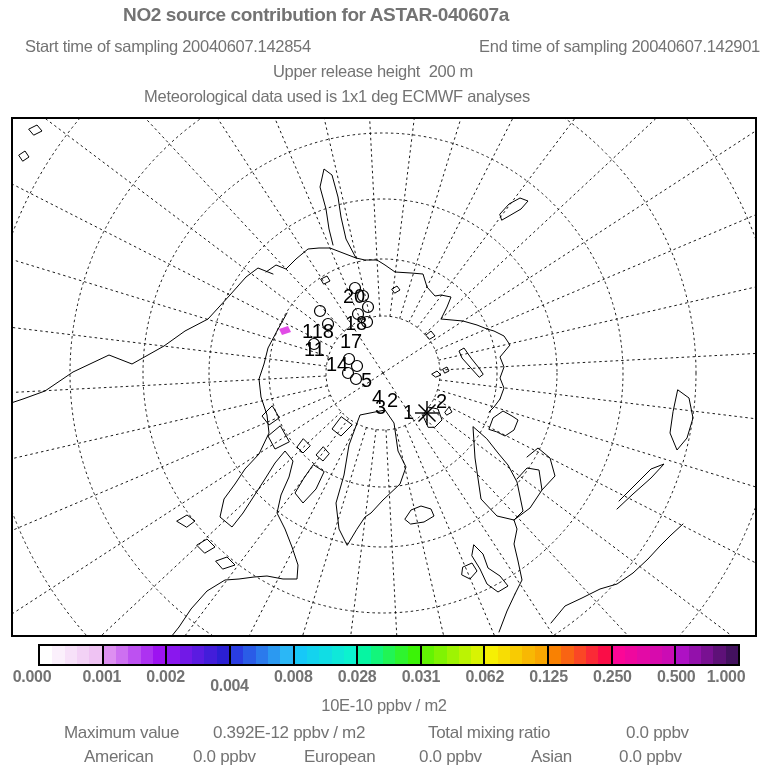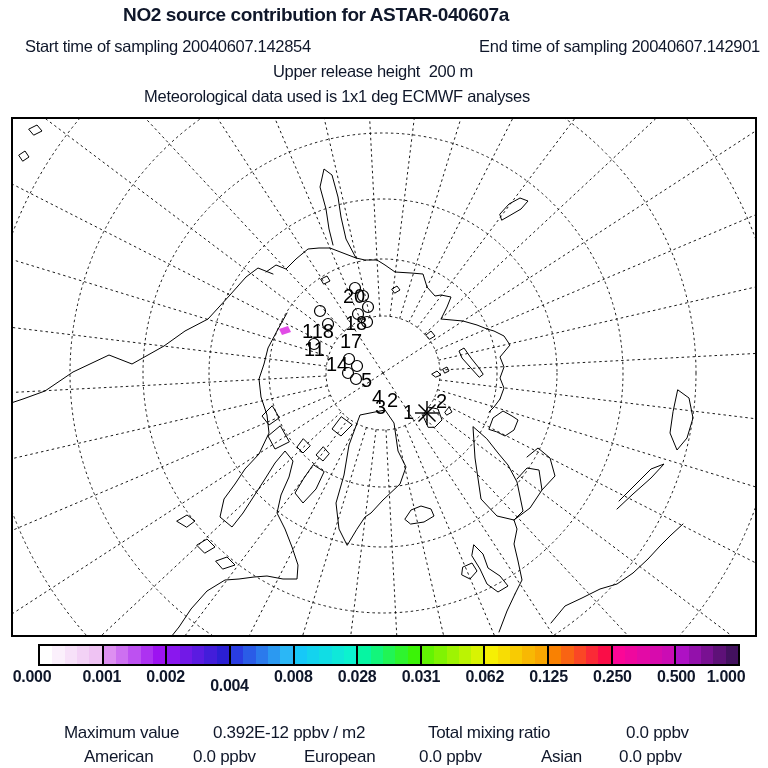--- a/index.html
+++ b/index.html
@@ -1,17 +1,17 @@
 <!DOCTYPE html>
 <html><head>
 <meta charset="utf-8">
 <style>
   html,body{margin:0;padding:0;background:#fff;}
   .page{position:relative;width:768px;height:768px;background:#ffffff;overflow:hidden;
-        font-family:"Liberation Sans","DejaVu Sans",sans-serif;color:#0f172a;}
+        font-family:"Liberation Sans","DejaVu Sans",sans-serif;color:#737373;}
   .hline{position:absolute;white-space:pre;letter-spacing:-0.3px;line-height:20px;}
   .title{top:5px;left:0;width:768px;text-align:center;font-weight:bold;font-size:19px;
          transform:translateX(-68px);letter-spacing:-0.4px;}
   .line2{top:36px;left:25px;right:8px;display:flex;justify-content:space-between;font-size:16.5px;}
   .line3{top:61px;left:-11px;width:768px;display:flex;justify-content:center;gap:97px;font-size:16.5px;}
   .line4{top:86px;left:0;width:768px;text-align:center;transform:translateX(-47px);font-size:16.5px;}
   .map-svg{position:absolute;left:11px;top:117px;}
   .grat{fill:none;stroke:#000;stroke-width:0.9;stroke-dasharray:2.5 3;}
   .coast{fill:none;stroke:#000;stroke-width:1;stroke-linejoin:round;stroke-linecap:round;}
   .wp-text{font-family:"Liberation Sans","DejaVu Sans",sans-serif;font-size:20px;fill:#000;}
@@ -266,26 +266,27 @@
       <span class="tick" style="left: 229.455px; margin-top: 9px;">0.004</span>
       <span class="tick" style="left: 293.273px;">0.008</span>
       <span class="tick" style="left: 357.091px;">0.028</span>
       <span class="tick" style="left: 420.909px;">0.031</span>
       <span class="tick" style="left: 484.727px;">0.062</span>
       <span class="tick" style="left: 548.545px;">0.125</span>
       <span class="tick" style="left: 612.364px;">0.250</span>
       <span class="tick" style="left: 676.182px;">0.500</span>
       <span class="tick" style="left: 726px;">1.000</span>
     </div>
+  <div class="units">10E-10 ppbv / m2</div>
 
   <span class="stat" style="left:64px;top:723px;">Maximum value</span>
   <span class="stat" style="left:213px;top:723px;">0.392E-12 ppbv / m2</span>
   <span class="stat" style="left:428px;top:723px;">Total mixing ratio</span>
   <span class="stat" style="left:626px;top:723px;">0.0 ppbv</span>
 
   <span class="stat" style="left:84px;top:747px;">American</span>
   <span class="stat" style="left:193px;top:747px;">0.0 ppbv</span>
   <span class="stat" style="left:304px;top:747px;">European</span>
   <span class="stat" style="left:419px;top:747px;">0.0 ppbv</span>
-  <span class="stat" style="left:531px;top:747px;margin-left:10px;">Asian</span>
+  <span class="stat" style="left:531px;top:747px;">Asian</span>
   <span class="stat" style="left:619px;top:747px;">0.0 ppbv</span>
 
 </div>
 
 </body></html>

